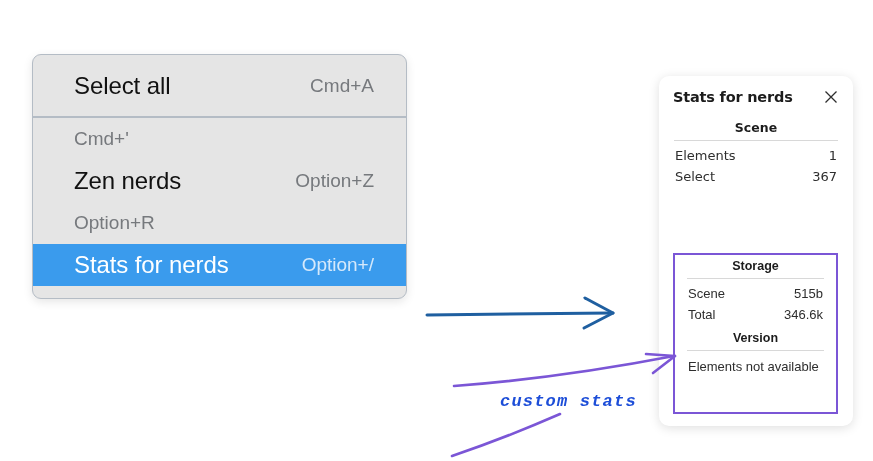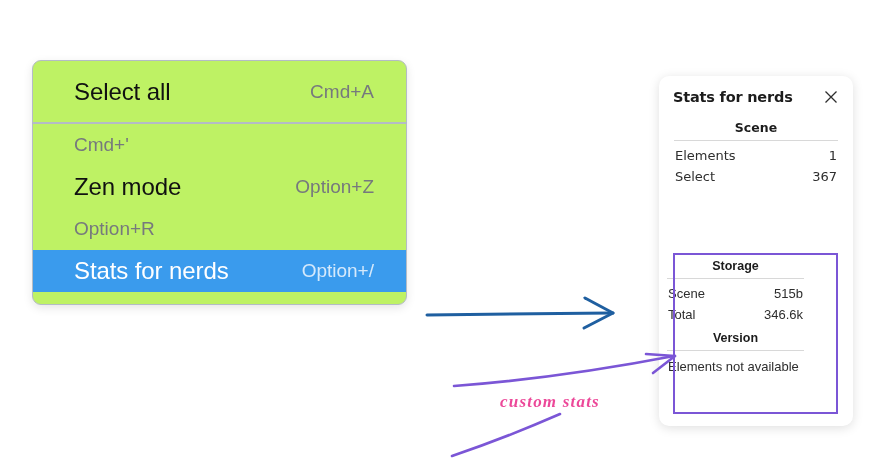--- a/index.html
+++ b/index.html
@@ -13,23 +13,23 @@
     position: relative;
     overflow: hidden;
     font-family: "Liberation Sans", sans-serif;
     -webkit-font-smoothing: antialiased;
   }
 
   
   #context-menu {
     position: absolute;
     left: 32px;
-    top: 60px;
+    top: 54px;
     width: 375px;
-    background: #bef264;
+    background: #e5e5e5;
     border: 1px solid #b4bcc5;
     border-radius: 9px;
     box-shadow: 0 3px 10px rgba(0,0,0,0.10);
     box-sizing: border-box;
     overflow: hidden;
   }
   .menu-group { padding: 6px 0 6px 0; }
   .menu-group.group-top { padding: 10px 0 9px 0; }
   .menu-group.group-bottom { padding: 0 0 12px 0; }
   .menu-divider {
@@ -138,46 +138,46 @@
     left: 673px;
     top: 253px;
     width: 165px;
     height: 161px;
     border: 2px solid #7b56d6;
     box-sizing: border-box;
     pointer-events: none;
   }
   #custom-stats-inner {
     position: absolute;
-    left: 653px;
+    left: 673px;
     top: 253px;
     width: 165px;
     height: 161px;
     box-sizing: border-box;
     padding: 0 13px;
   }
 
   
   #purple-arrow {
     position: absolute;
     left: 450px;
     top: 352px;
     width: 230px;
     height: 36px;
   }
   #custom-stats-label {
     position: absolute;
     left: 500px;
     top: 392px;
-    font-family: Liberation Serif, serif;
+    font-family: Liberation Mono, monospace;
     font-size: 17px;
     font-style: italic;
     font-weight: bold;
     letter-spacing: 1.2px;
-    color: #ec4899;
+    color: #1d4ed8;
     white-space: nowrap;
   }
   #purple-tail {
     position: absolute;
     left: 450px;
     top: 412px;
     width: 120px;
     height: 46px;
   }
 </style>
@@ -193,21 +193,21 @@
     </div>
   </div>
 
   <div class="menu-divider"></div>
 
   <div class="menu-group group-bottom">
     <div class="menu-item">
       <span class="mi-shortcut">Cmd+'</span>
     </div>
     <div class="menu-item">
-      <span class="mi-label">Zen mode</span>
+      <span class="mi-label">Zen nerds</span>
       <span class="mi-shortcut">Option+Z</span>
     </div>
     <div class="menu-item">
       <span class="mi-shortcut">Option+R</span>
     </div>
     <div class="menu-item selected">
       <span class="mi-label">Stats for nerds</span>
       <span class="mi-shortcut">Option+/</span>
     </div>
   </div>

